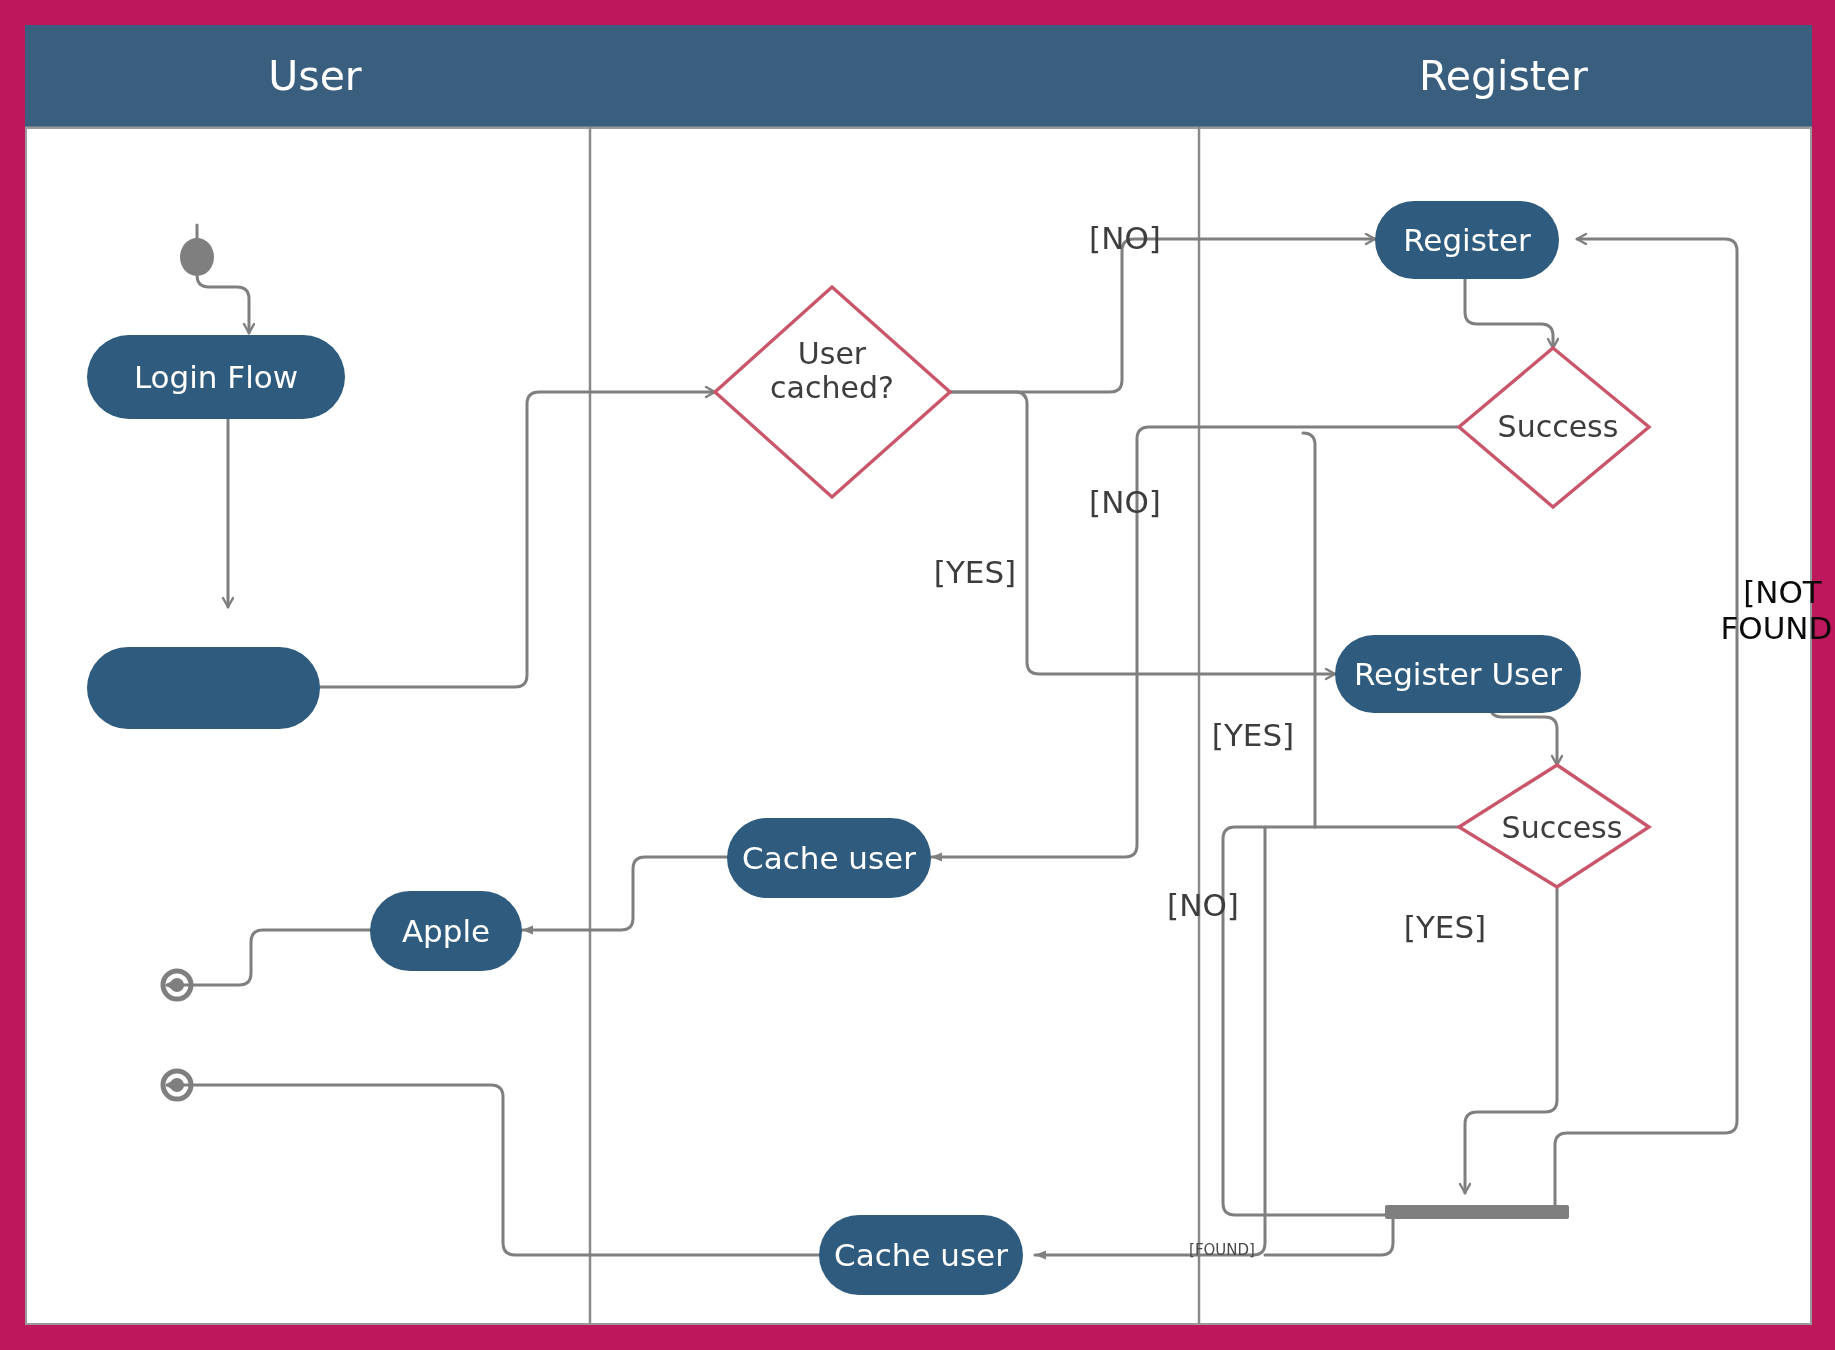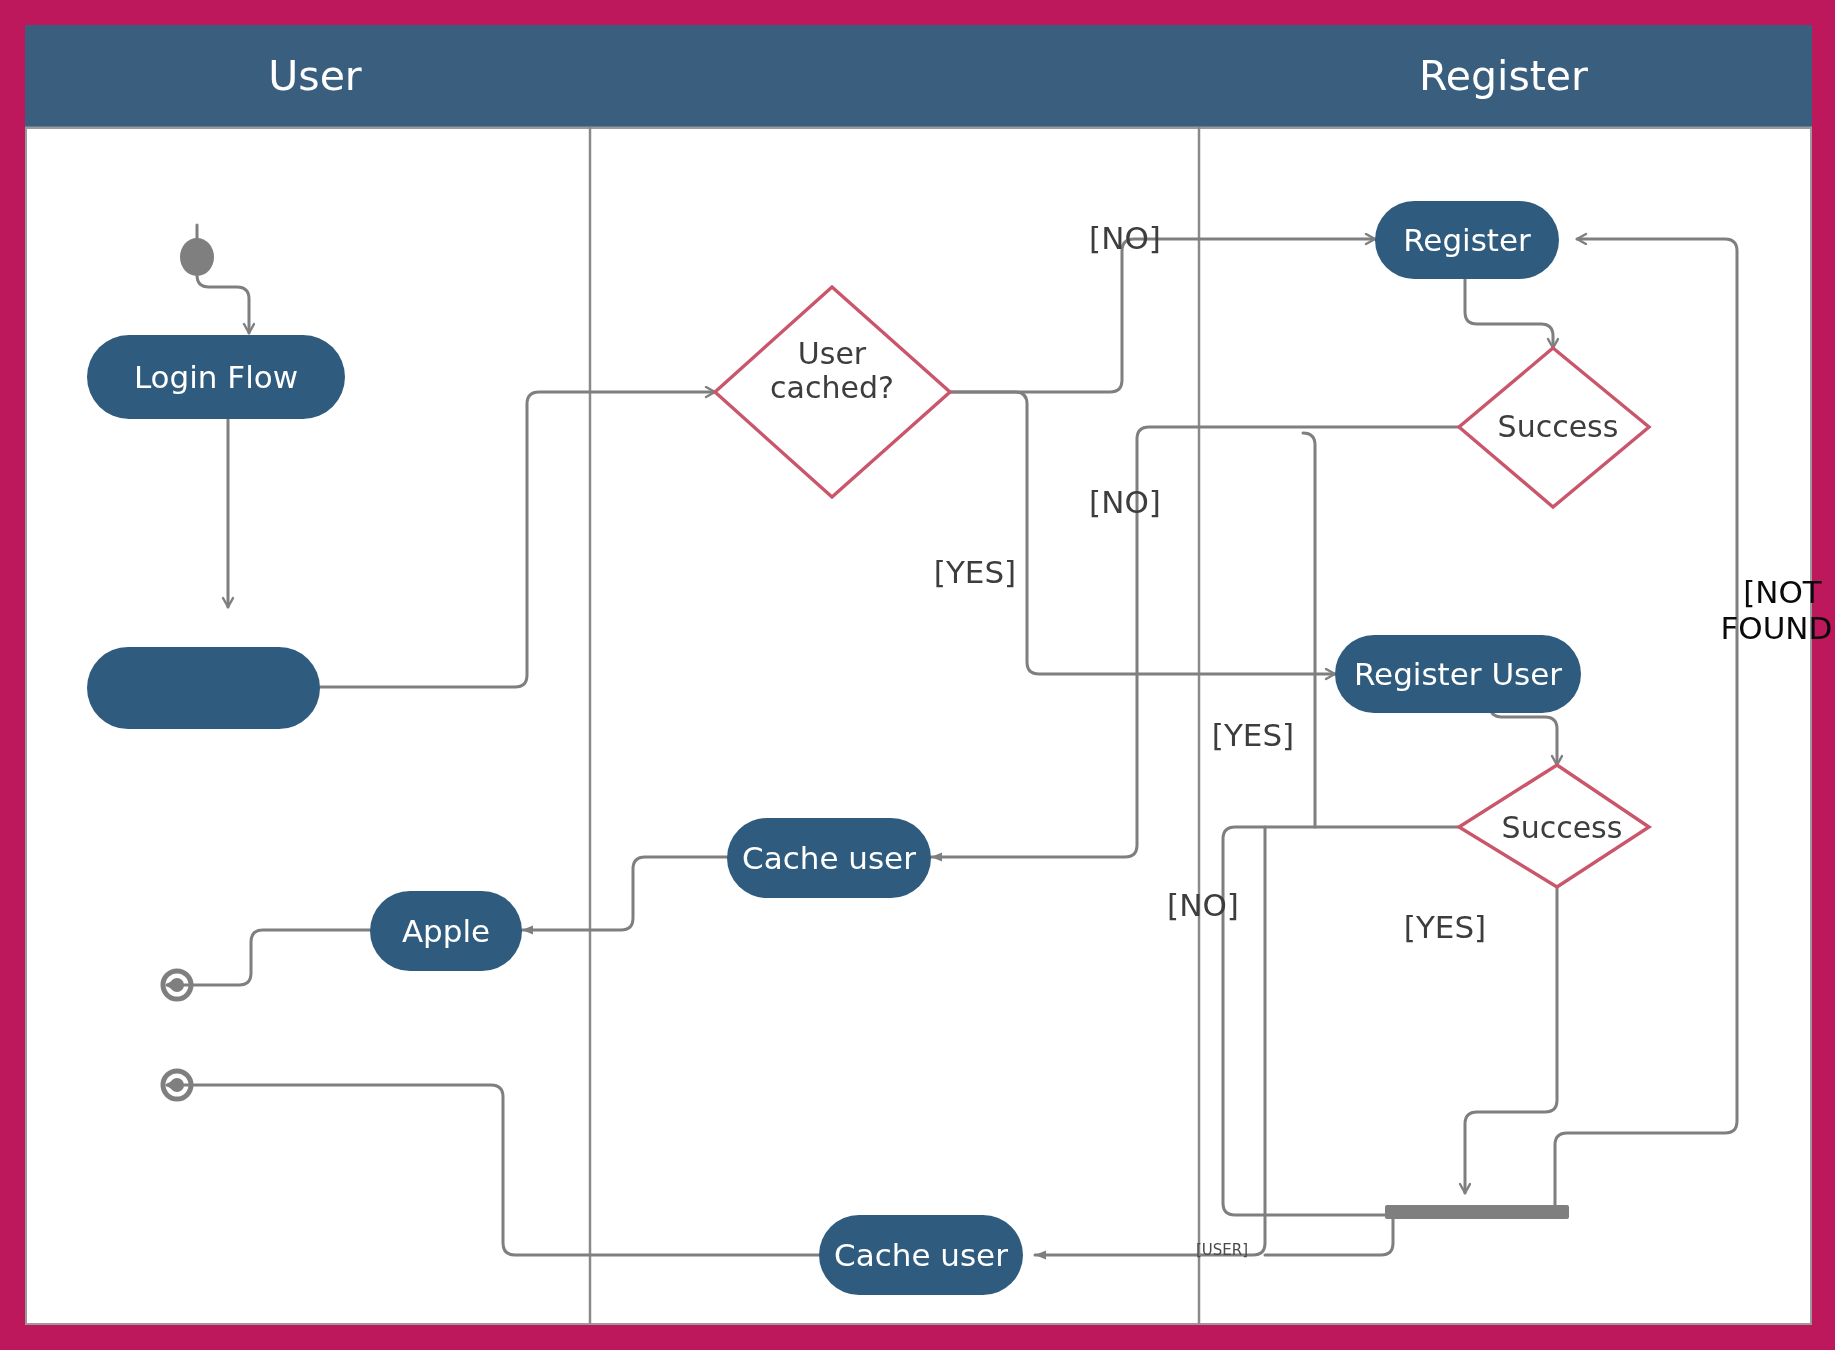--- a/index.html
+++ b/index.html
@@ -189,16 +189,16 @@
     <div class="diamond-label" style="left:1452px; top:786px; width:170px;">Success</div>
 
     <div class="guard-label" style="left:1035px; top:196px; width:130px;">[NO]</div>
     <div class="guard-label" style="left:885px; top:530px; width:130px;">[YES]</div>
     <div class="guard-label" style="left:1035px; top:460px; width:130px;">[NO]</div>
     <div class="guard-label guard-dark" style="left:1665px; top:550px; width:185px;">[NOT
 FOUND]</div>
     <div class="guard-label" style="left:1163px; top:693px; width:130px;">[YES]</div>
     <div class="guard-label" style="left:1113px; top:863px; width:130px;">[NO]</div>
     <div class="guard-label" style="left:1355px; top:885px; width:130px;">[YES]</div>
-    <div class="guard-label guard-tiny" style="left:1152px; top:1217px; width:90px;">[USER]</div>
+    <div class="guard-label guard-tiny" style="left:1152px; top:1217px; width:90px;">[FOUND]</div>
 
   </div>
 </div>
 
 </body></html>

